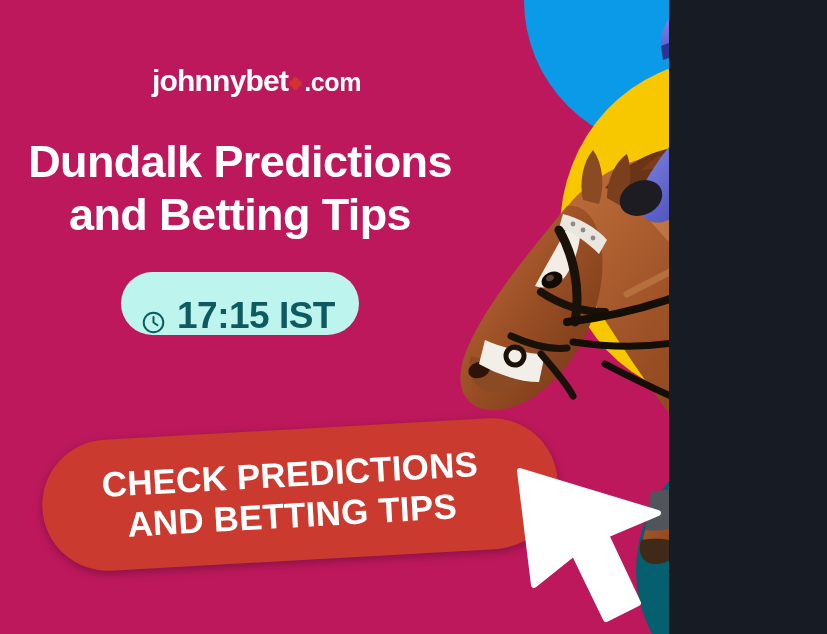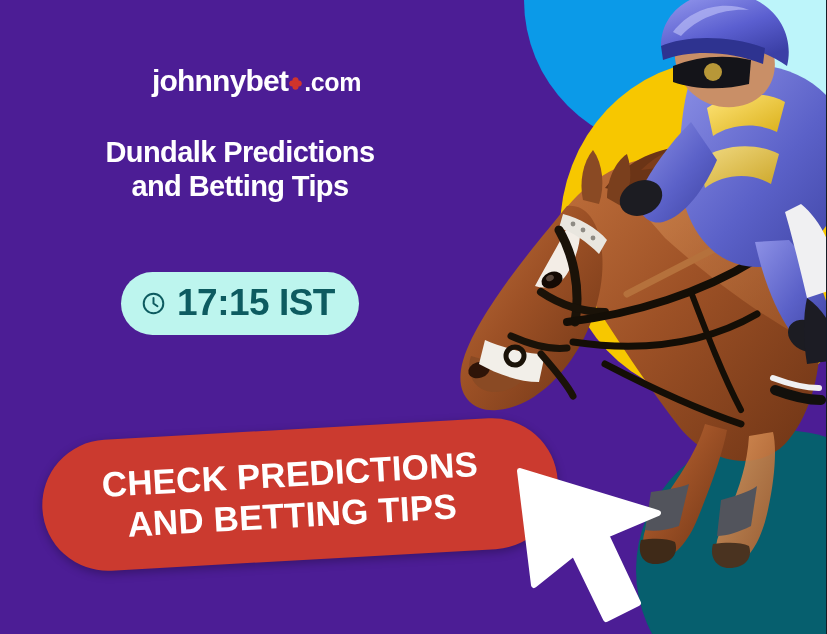--- a/index.html
+++ b/index.html
@@ -7,23 +7,23 @@
 
   html, body {
     width:827px; height:634px;
     overflow:hidden;
     background:#161b24;
     font-family:"Liberation Sans", sans-serif;
   }
 
   #banner {
     position:relative;
-    width:826px;
+    width:669px;
     height:634px;
-    background:#4c1d95;
+    background:#be185d;
     overflow:hidden;
   }
 
   
   .blob { position:absolute; }
 
   #blob-blue {
     left:524px; top:-150px;
     width:300px; height:300px;
     background:#0b9ae8;
@@ -85,36 +85,36 @@
     line-height:1;
   }
 
   
   #headline {
     position:absolute;
     left:0; top:136px;
     width:480px;
     text-align:center;
     color:#ffffff;
-    font-size:29px;
+    font-size:45px;
     font-weight:bold;
     line-height:1.17;
     letter-spacing:-0.6px;
   }
 
   
   #time-badge {
     position:absolute;
     left:121px; top:272px;
     height:63px;
     padding:0 24px 0 20px;
     background:#bdf5ee;
     border-radius:32px;
     display:flex;
-    align-items:center;
+    align-items:flex-end;
     gap:11px;
   }
   #clock-icon { width:25px; height:25px; flex:0 0 auto; }
   #time-text {
     font-size:37px;
     font-weight:bold;
     color:#0d5b60;
     letter-spacing:-0.5px;
     line-height:1;
     position:relative;

